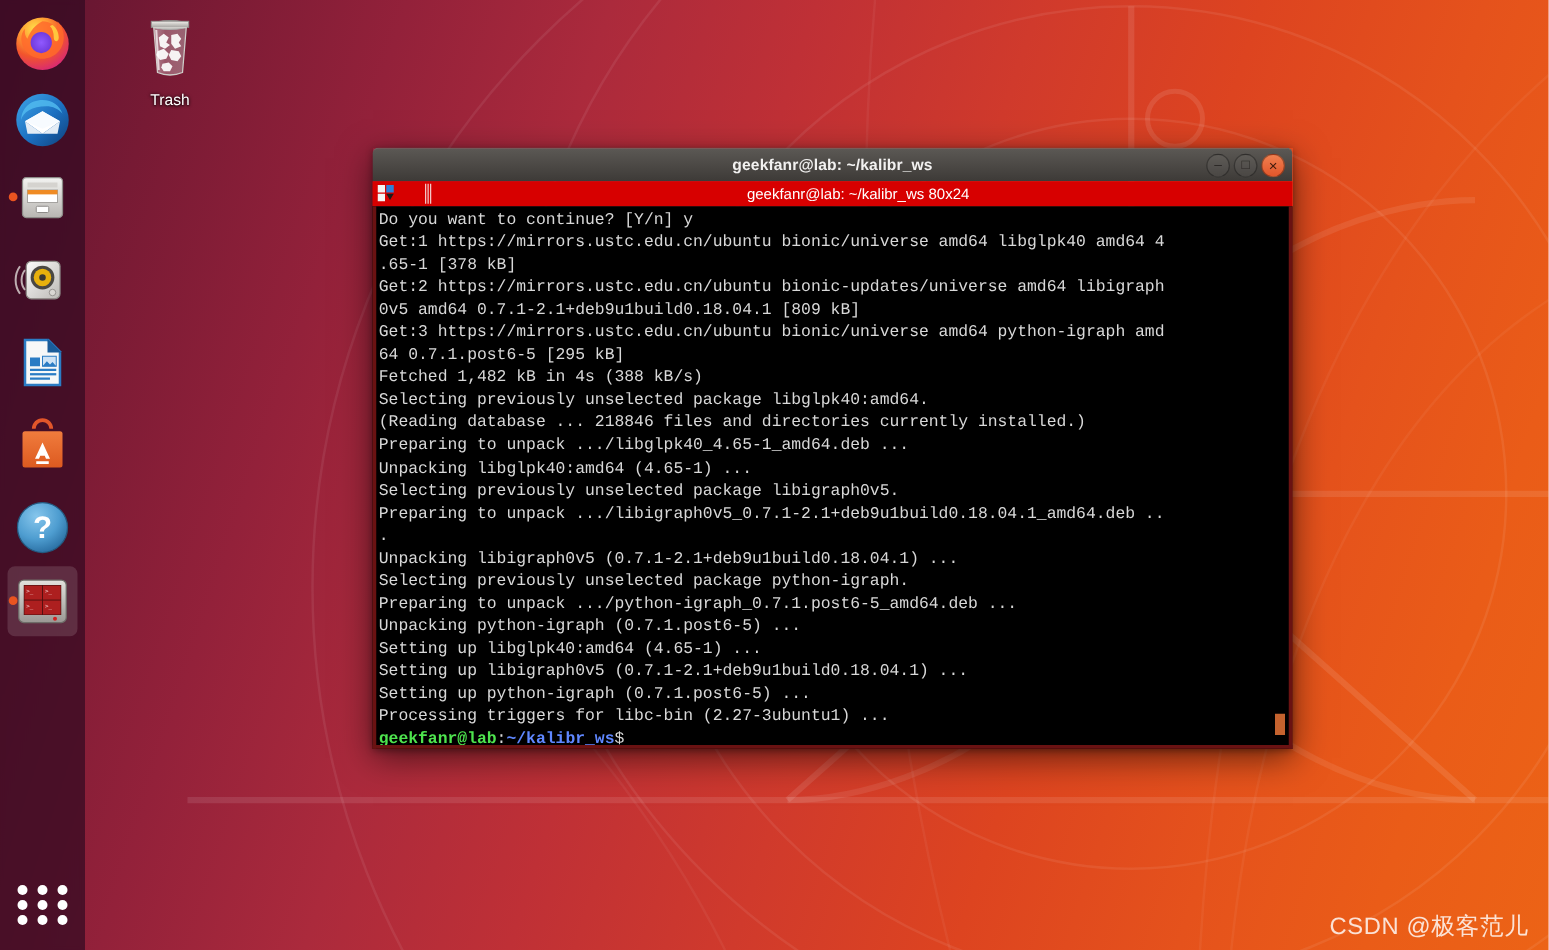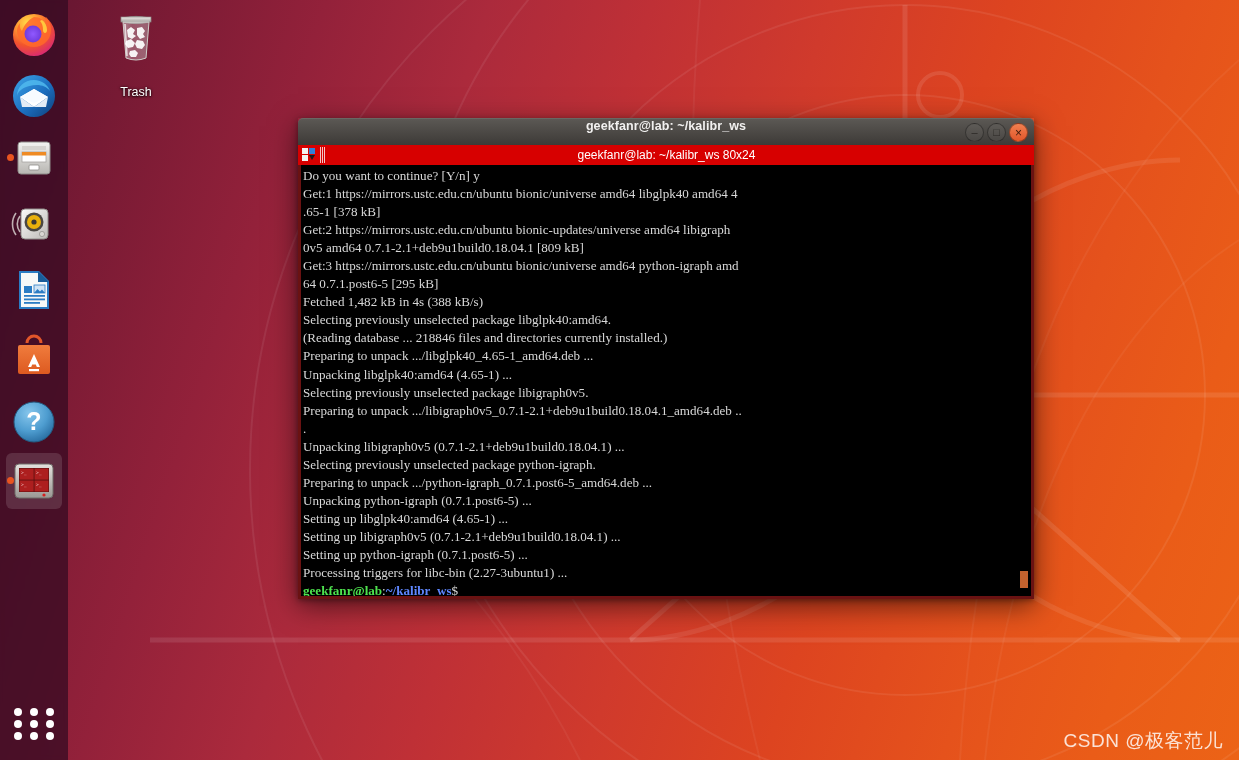--- a/index.html
+++ b/index.html
@@ -89,21 +89,21 @@
 
   
   #trash-icon-group {
     position: absolute;
     left: 100px;
     top: 8px;
     width: 72px;
     text-align: center;
   }
   #trash-label {
-    margin-top: 15px;
+    margin-top: 2px;
     font-size: 12.5px;
     color: #ffffff;
     text-shadow: 0 1px 2px rgba(0,0,0,0.85), 0 0 3px rgba(0,0,0,0.7);
     font-family: "Liberation Sans", sans-serif;
   }
 
   
   #terminal-window {
     position: absolute;
     left: 298px;
@@ -114,20 +114,21 @@
     z-index: 20;
   }
   #titlebar {
     position: relative;
     height: 26px;
     background: linear-gradient(#5b5854, #3d3a37);
     border-top-left-radius: 5px;
     border-top-right-radius: 5px;
     border-top: 1px solid #6a6763;
     display: flex;
+    align-items: center;
     justify-content: center;
   }
   #window-title {
     font-size: 12.5px;
     font-weight: bold;
     color: #f2f1f0;
     letter-spacing: 0.1px;
     font-family: "Liberation Sans", sans-serif;
   }
   #window-controls {
@@ -162,20 +163,21 @@
     font-family: "Liberation Sans", sans-serif;
   }
   .wbtn.close .glyph { color: #3d1a0c; font-size: 12px; }
 
   #tabbar {
     position: relative;
     height: 20px;
     background: #d70000;
     display: flex;
     align-items: center;
+    gap: 20px;
   }
   #tab-menu-icon {
     margin-left: 4px;
     width: 14px;
     height: 14px;
     position: relative;
   }
   #tab-separator {
     margin-left: 4px;
     width: 5px;
@@ -203,21 +205,21 @@
     height: 434px;
     background: #000000;
     border-left: 3px solid #6a1212;
     border-right: 3px solid #6a1212;
     border-bottom: 3px solid #6a1212;
     box-sizing: border-box;
     overflow: hidden;
     padding: 2px 0 0 2px;
   }
   #term-lines {
-    font-family: Liberation Serif, serif;
+    font-family: Liberation Mono, monospace;
     font-size: 13.1px;
     line-height: 18.05px;
     color: #d8d8d8;
     white-space: pre;
   }
   .tl { display: block; height: 18.05px; }
   .c-green { color: #4ee44e; font-weight: bold; text-align: center; }
   .c-blue  { color: #5f87ff; font-weight: bold; margin-top: 18px; }
   .c-white { color: #d8d8d8; }
   #term-cursor {

